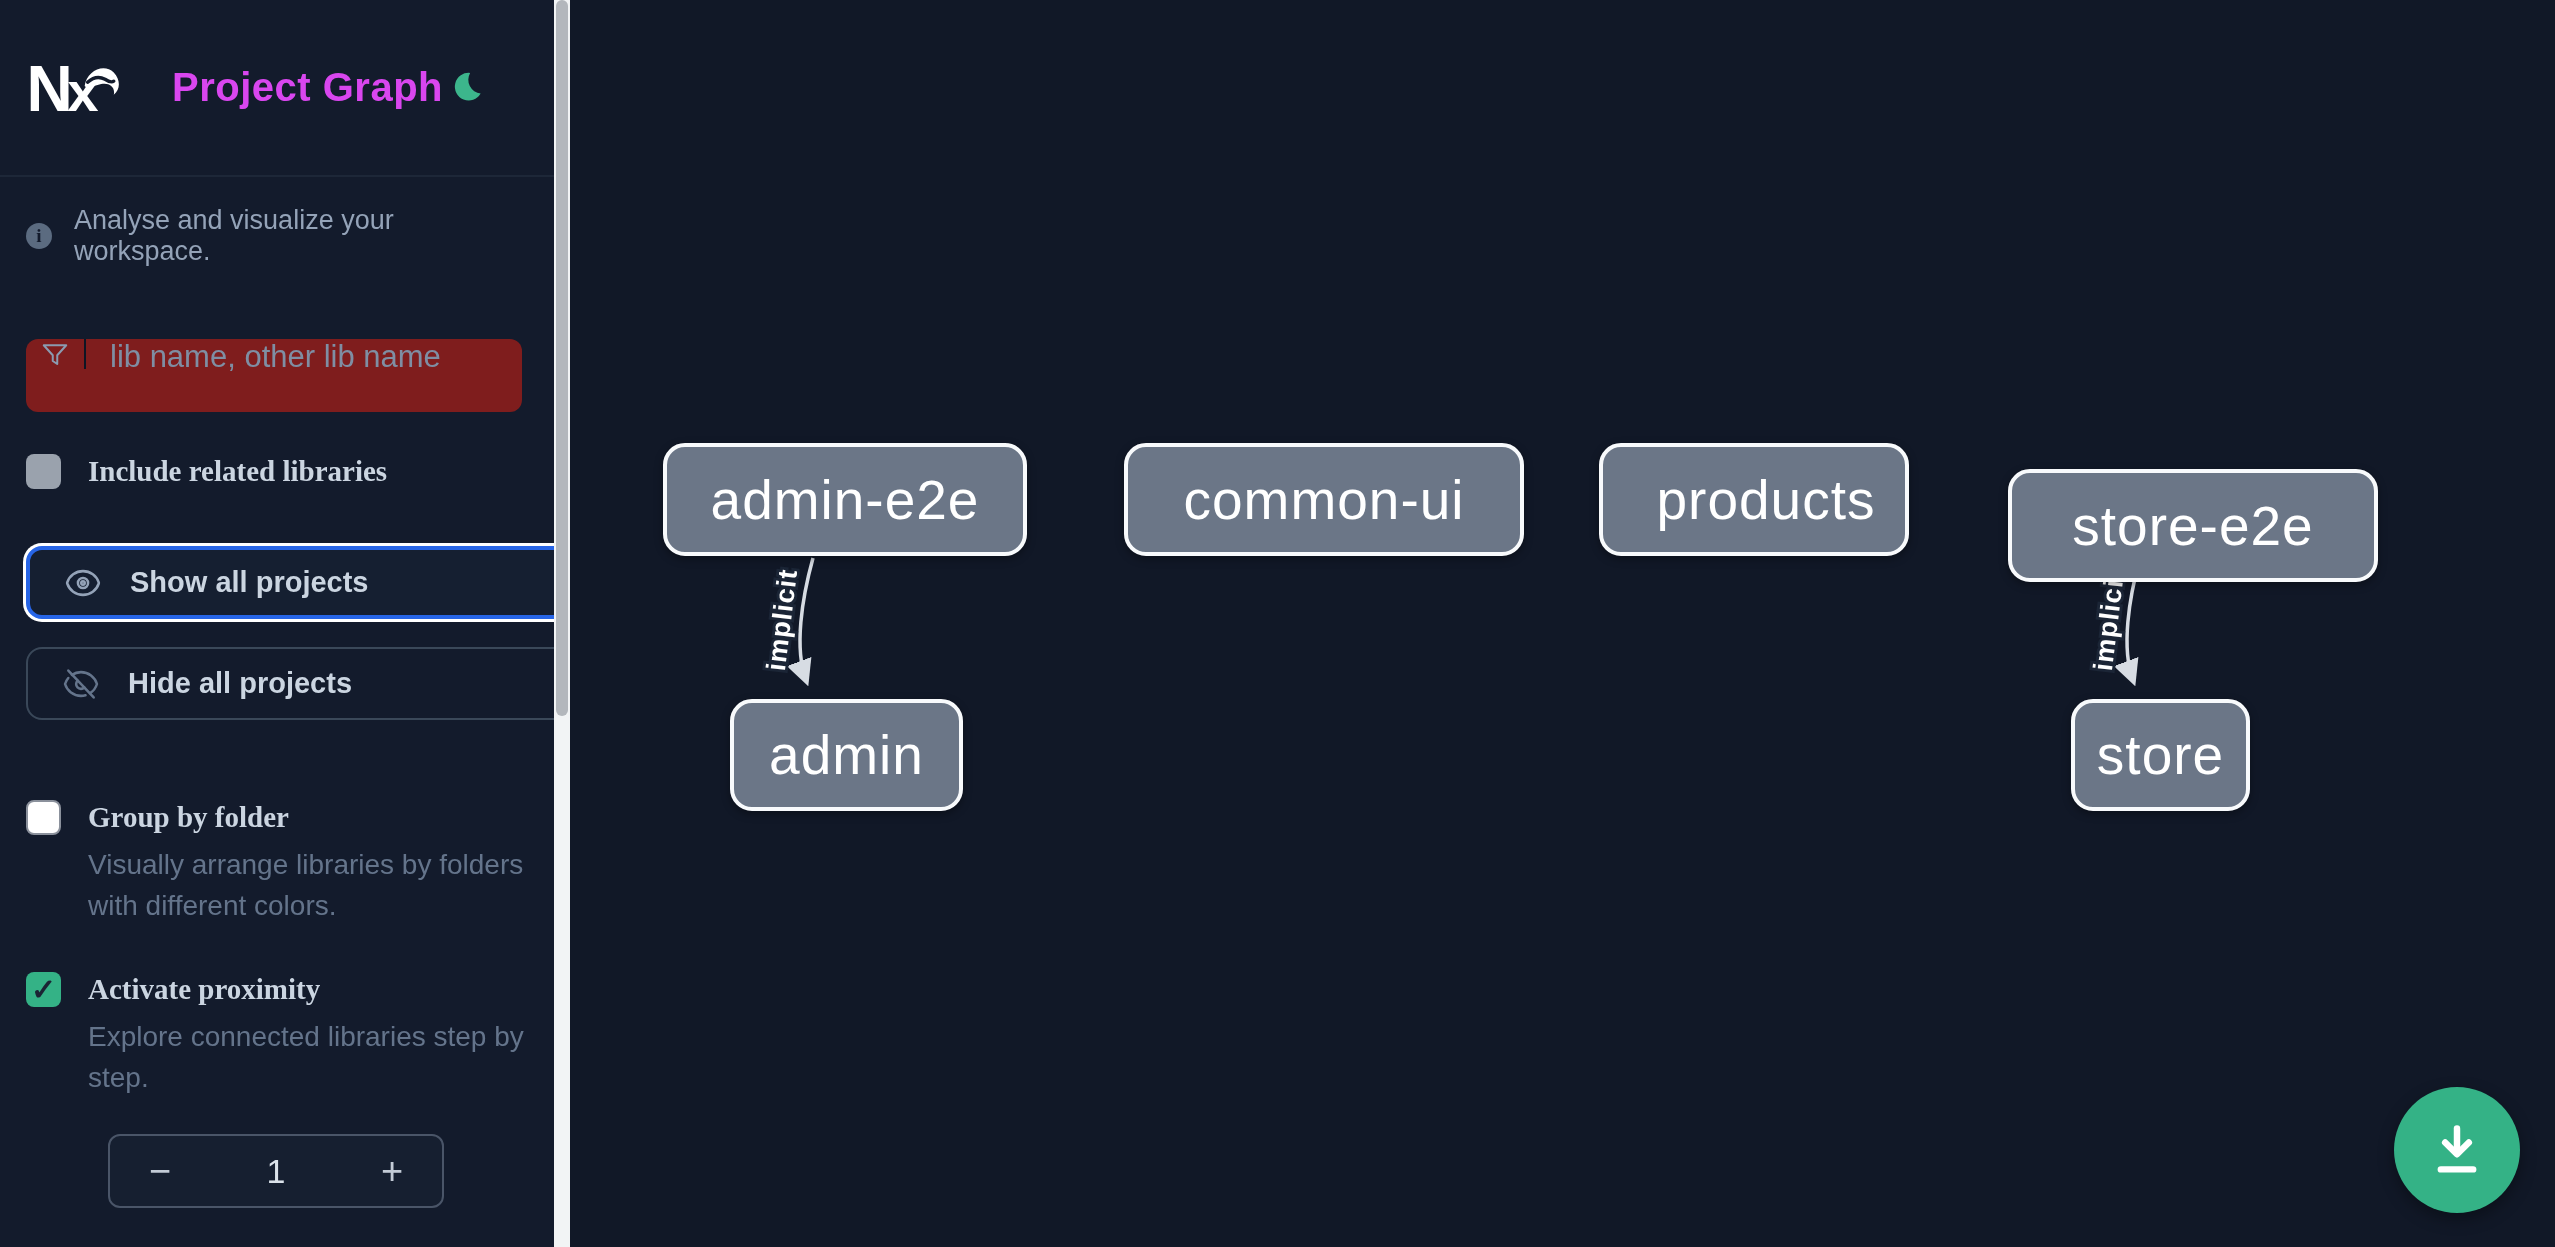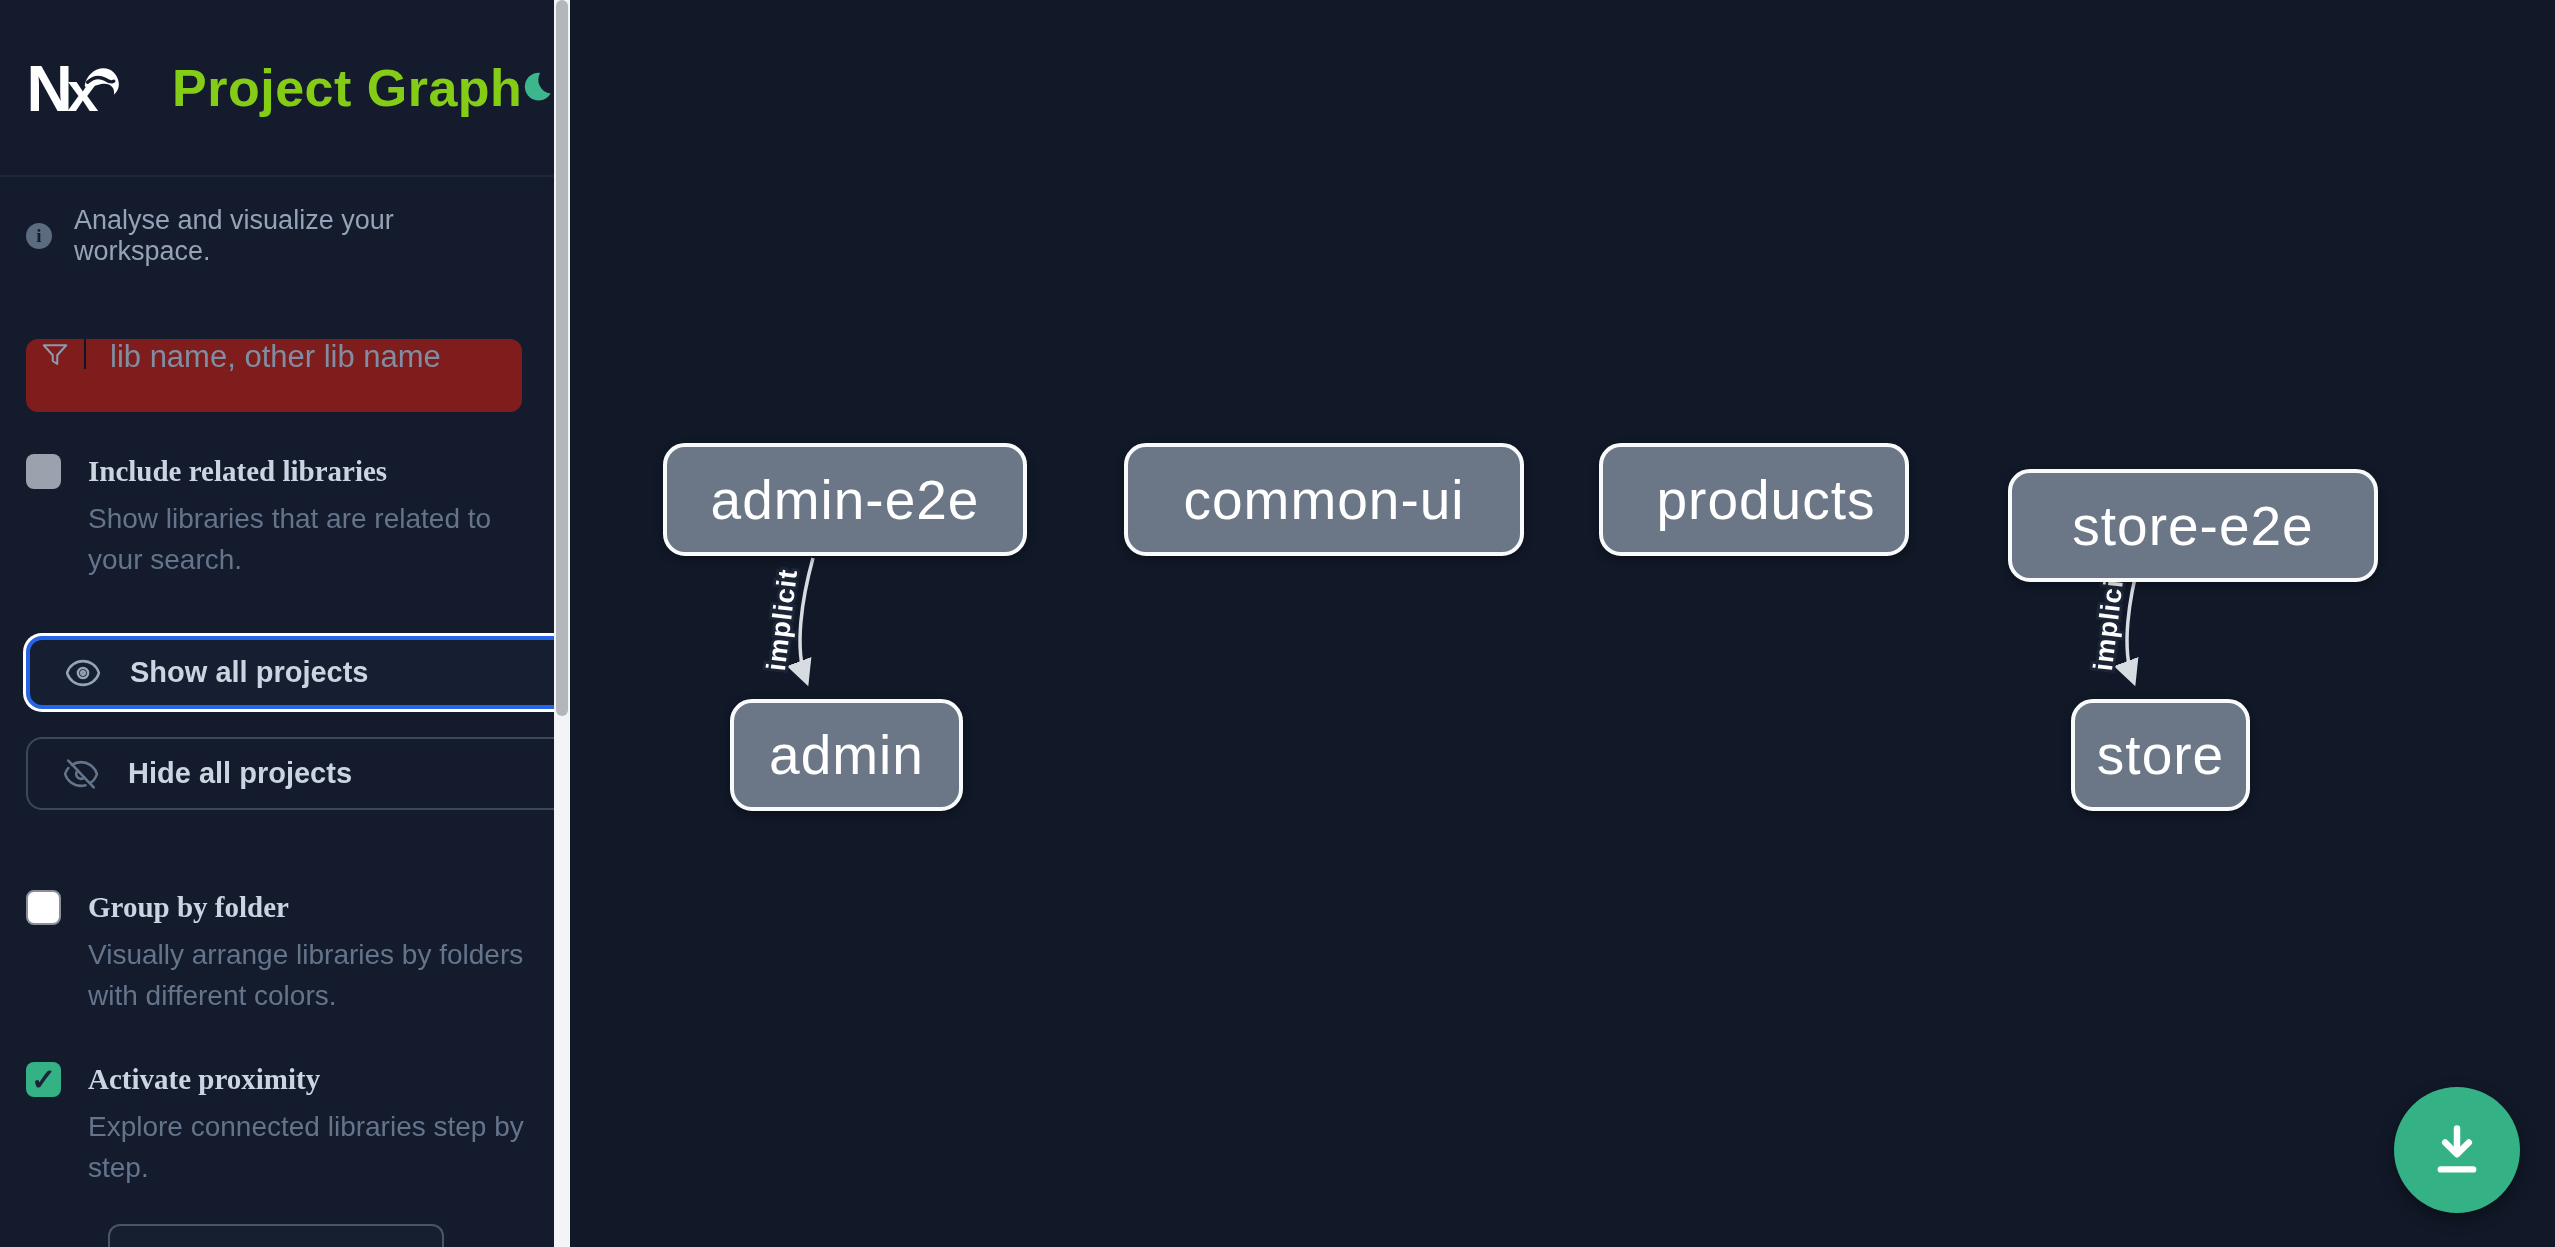--- a/index.html
+++ b/index.html
@@ -24,21 +24,21 @@
     position:absolute; top:0; left:2px; width:12px; height:716px;
     background:#b3b7bc; border-radius:7px;
   }
 
   .sb-header {
     height:177px; display:flex; align-items:center;
     padding:0 64px 0 26px; border-bottom:2px solid #1d2738;
   }
   .logo { width:94px; height:66px; flex:0 0 auto; }
   .app-title {
-    margin-left:52px; font-size:52px; font-weight:600; color:#84cc16;
+    margin-left:52px; font-size:40px; font-weight:600; color:#d946ef;
     letter-spacing:0.5px; white-space:nowrap;
   }
   .theme-toggle { margin-left:auto; width:40px; height:40px; background:none; border:none; cursor:pointer; }
   .theme-toggle svg { width:36px; height:36px; }
 
   .info-row {
     margin:28px 26px 0; display:flex; align-items:center; gap:22px;
   }
   .info-badge {
     width:26px; height:26px; border-radius:50%; background:#5b6b80;
@@ -169,21 +169,20 @@
         <svg viewBox="0 0 24 24" fill="none" stroke="#8b9bb0" stroke-width="1.6" stroke-linejoin="round">
           <path d="M3 5 h18 l-7.2 8 v7 l-3.6 -2.4 v-4.6 z"></path>
         </svg>
       </span>
       <input class="search-input" type="text" placeholder="lib name, other lib name" style="">
     </div>
 
     <div class="opt">
       <span class="checkbox gray"></span>
       <div class="opt-label">Include related libraries</div>
-      <div class="opt-desc">Show libraries that are related to your search.</div>
     </div>
 
     <button class="sb-button btn-show">
       <svg viewBox="0 0 24 24" fill="none" stroke="#94a3b8" stroke-width="1.6" stroke-linecap="round" stroke-linejoin="round">
         <path d="M2.04 12.32a1 1 0 0 1 0-.64C3.42 7.51 7.36 4.5 12 4.5s8.57 3.01 9.96 7.18a1 1 0 0 1 0 .64C20.58 16.49 16.64 19.5 12 19.5S3.43 16.49 2.04 12.32z"></path>
         <circle cx="12" cy="12" r="3.2"></circle>
         <circle cx="12" cy="12" r="1.1"></circle>
       </svg>
       <span class="btn-label">Show all projects</span>
     </button>

